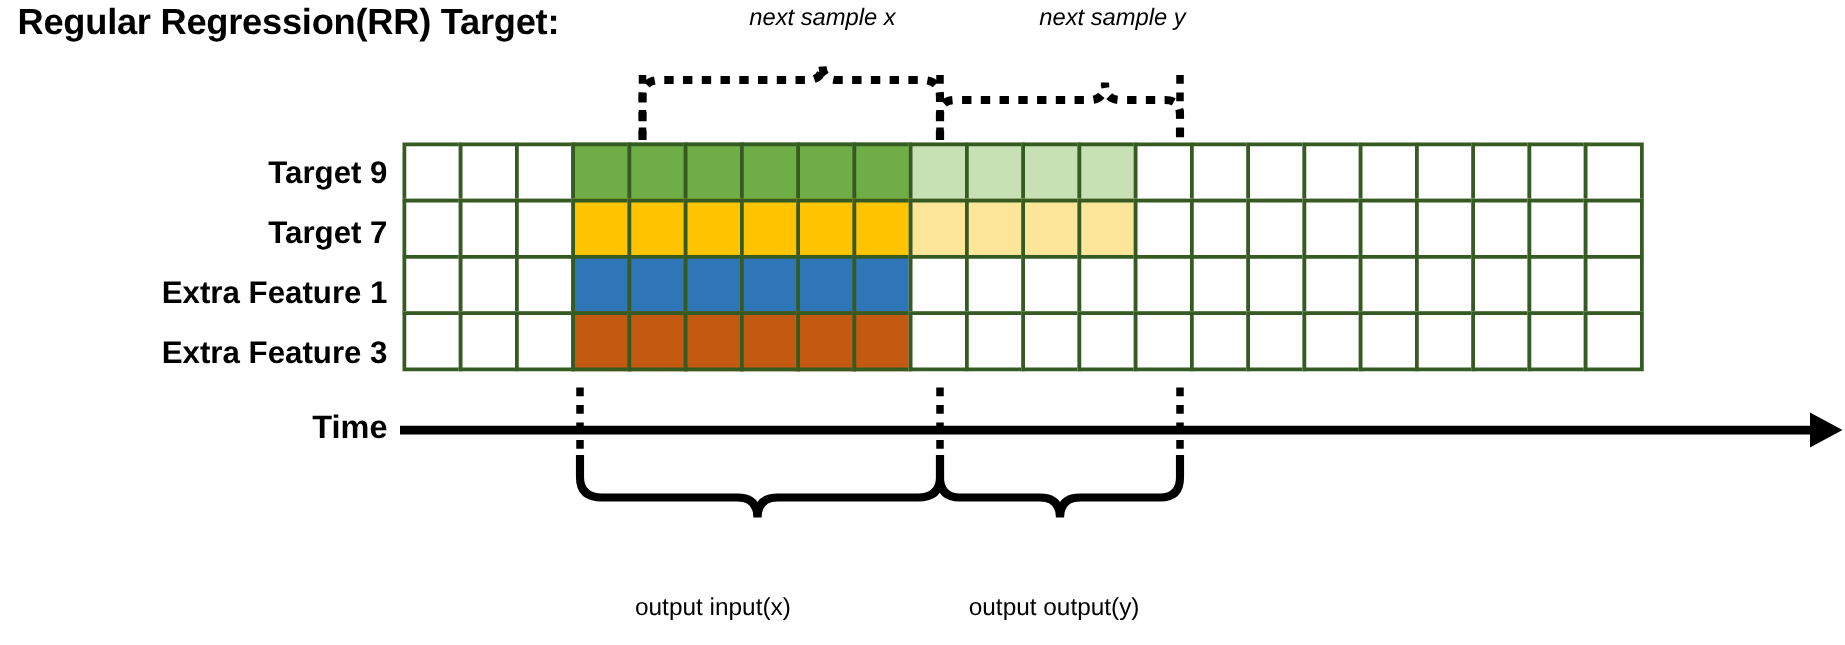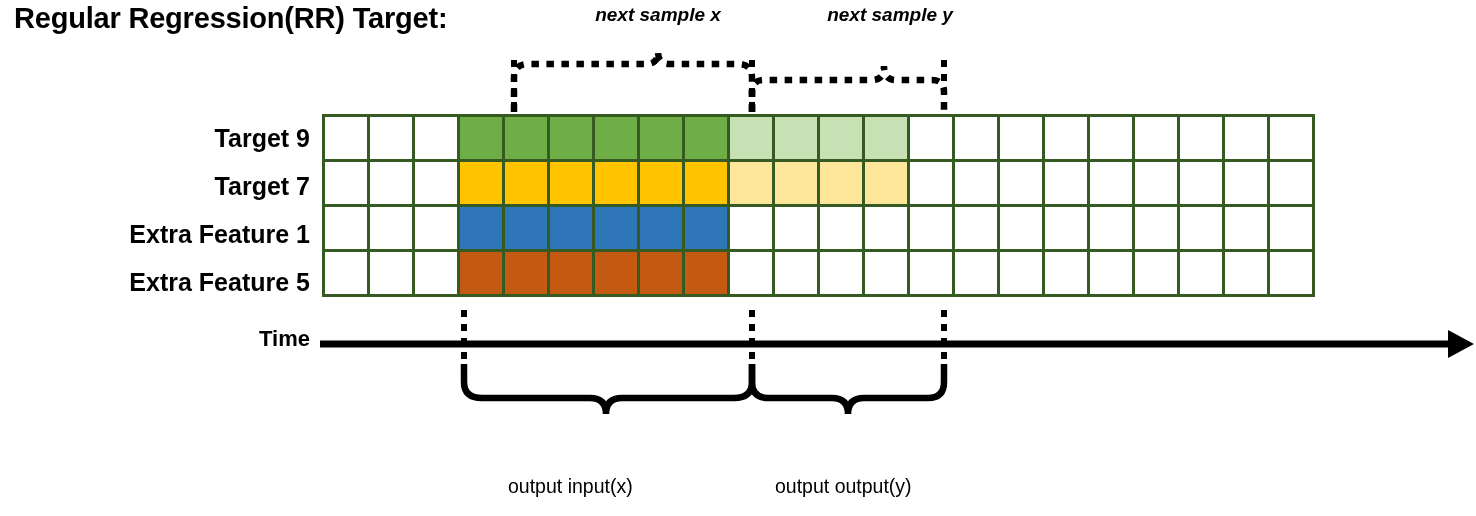--- a/index.html
+++ b/index.html
@@ -3,29 +3,29 @@
 <meta charset="utf-8">
 <style>
   html,body{margin:0;padding:0;background:#ffffff;}
   body{width:1476px;height:516px;position:relative;overflow:hidden;
        font-family:"Liberation Sans", sans-serif;color:#000;}
 
   .title{position:absolute;left:14px;top:2px;font-size:29px;font-weight:700;
          letter-spacing:-0.2px;white-space:nowrap;}
 
   .brace-label{position:absolute;font-size:19px;font-style:italic;
-               font-weight:700;white-space:nowrap;text-align:center;}
+               font-weight:400;white-space:nowrap;text-align:center;}
   #lbl-next-x{left:588px;top:4px;width:140px;}
   #lbl-next-y{left:820px;top:4px;width:140px;text-align:center;}
   .row-label-box{position:absolute;left:0px;width:310px;height:48px;
                  display:flex;align-items:center;justify-content:flex-end;
                  font-size:25px;font-weight:700;white-space:nowrap;}
 
   #time-label{position:absolute;left:130px;top:326px;width:180px;
-              text-align:right;font-size:22px;font-weight:700;}
+              text-align:right;font-size:26px;font-weight:700;}
 
   .grid{position:absolute;left:322px;top:114px;}
   .grid-row{display:flex;}
   .cell{width:48px;height:48px;box-sizing:border-box;
         border:3px solid #365B22;margin-right:-3px;margin-bottom:-3px;
         background:#ffffff;}
 
   .bottom-text{position:absolute;font-size:19.5px;line-height:25px;
                white-space:pre;font-weight:400;}
   #txt-input{left:508px;top:424px;}
@@ -38,21 +38,21 @@
 <body>
 
 <div class="title">Regular Regression(RR) Target:</div>
 
 <div class="brace-label" id="lbl-next-x">next sample x</div>
 <div class="brace-label" id="lbl-next-y">next sample y</div>
 
 <div class="row-label-box" style="top:114px">Target 9</div>
 <div class="row-label-box" style="top:162px">Target 7</div>
 <div class="row-label-box" style="top:210px">Extra Feature 1</div>
-<div class="row-label-box" style="top:258px">Extra Feature 5</div>
+<div class="row-label-box" style="top:258px">Extra Feature 3</div>
 
 <div id="time-label">Time</div>
 
 <div class="grid" id="grid">
     <div class="grid-row">
       <div class="cell" style="background: rgb(255, 255, 255); border-color: rgb(54, 91, 34);"></div>
       <div class="cell" style="background: rgb(255, 255, 255); border-color: rgb(54, 91, 34);"></div>
       <div class="cell" style="background: rgb(255, 255, 255); border-color: rgb(54, 91, 34);"></div>
       <div class="cell" style="background: rgb(111, 174, 70); border-color: rgb(54, 91, 34);"></div>
       <div class="cell" style="background: rgb(111, 174, 70); border-color: rgb(54, 91, 34);"></div>

